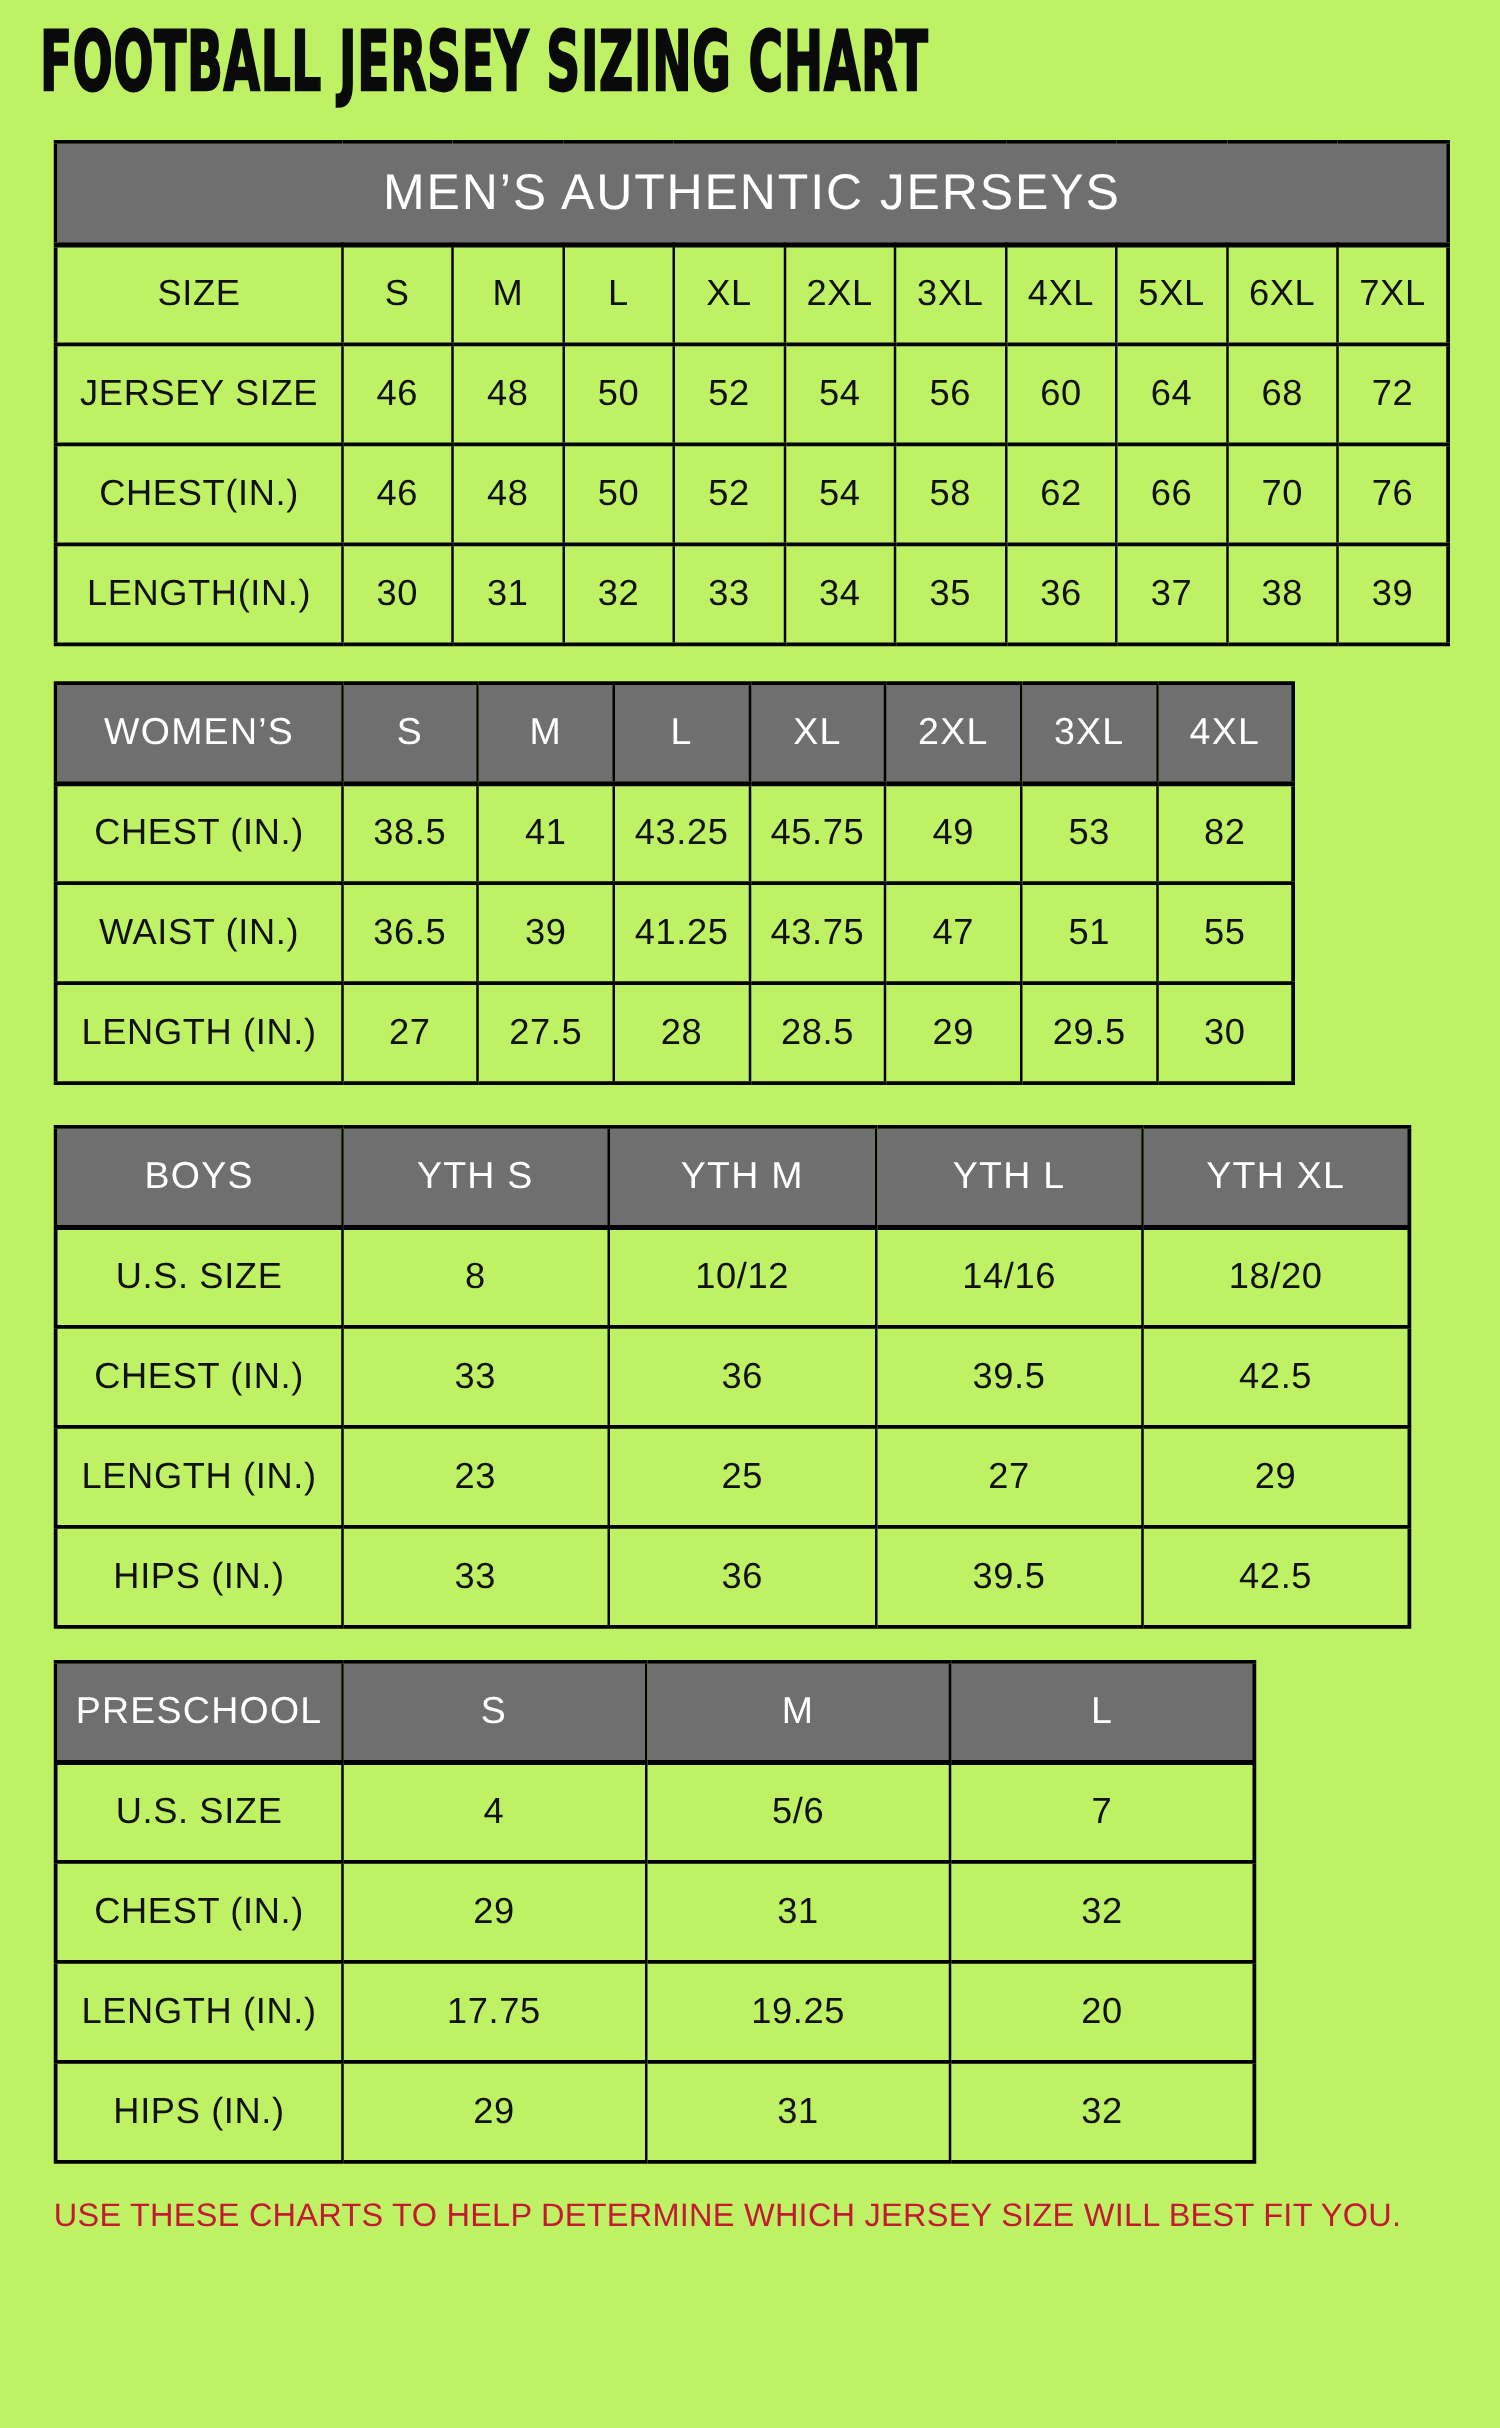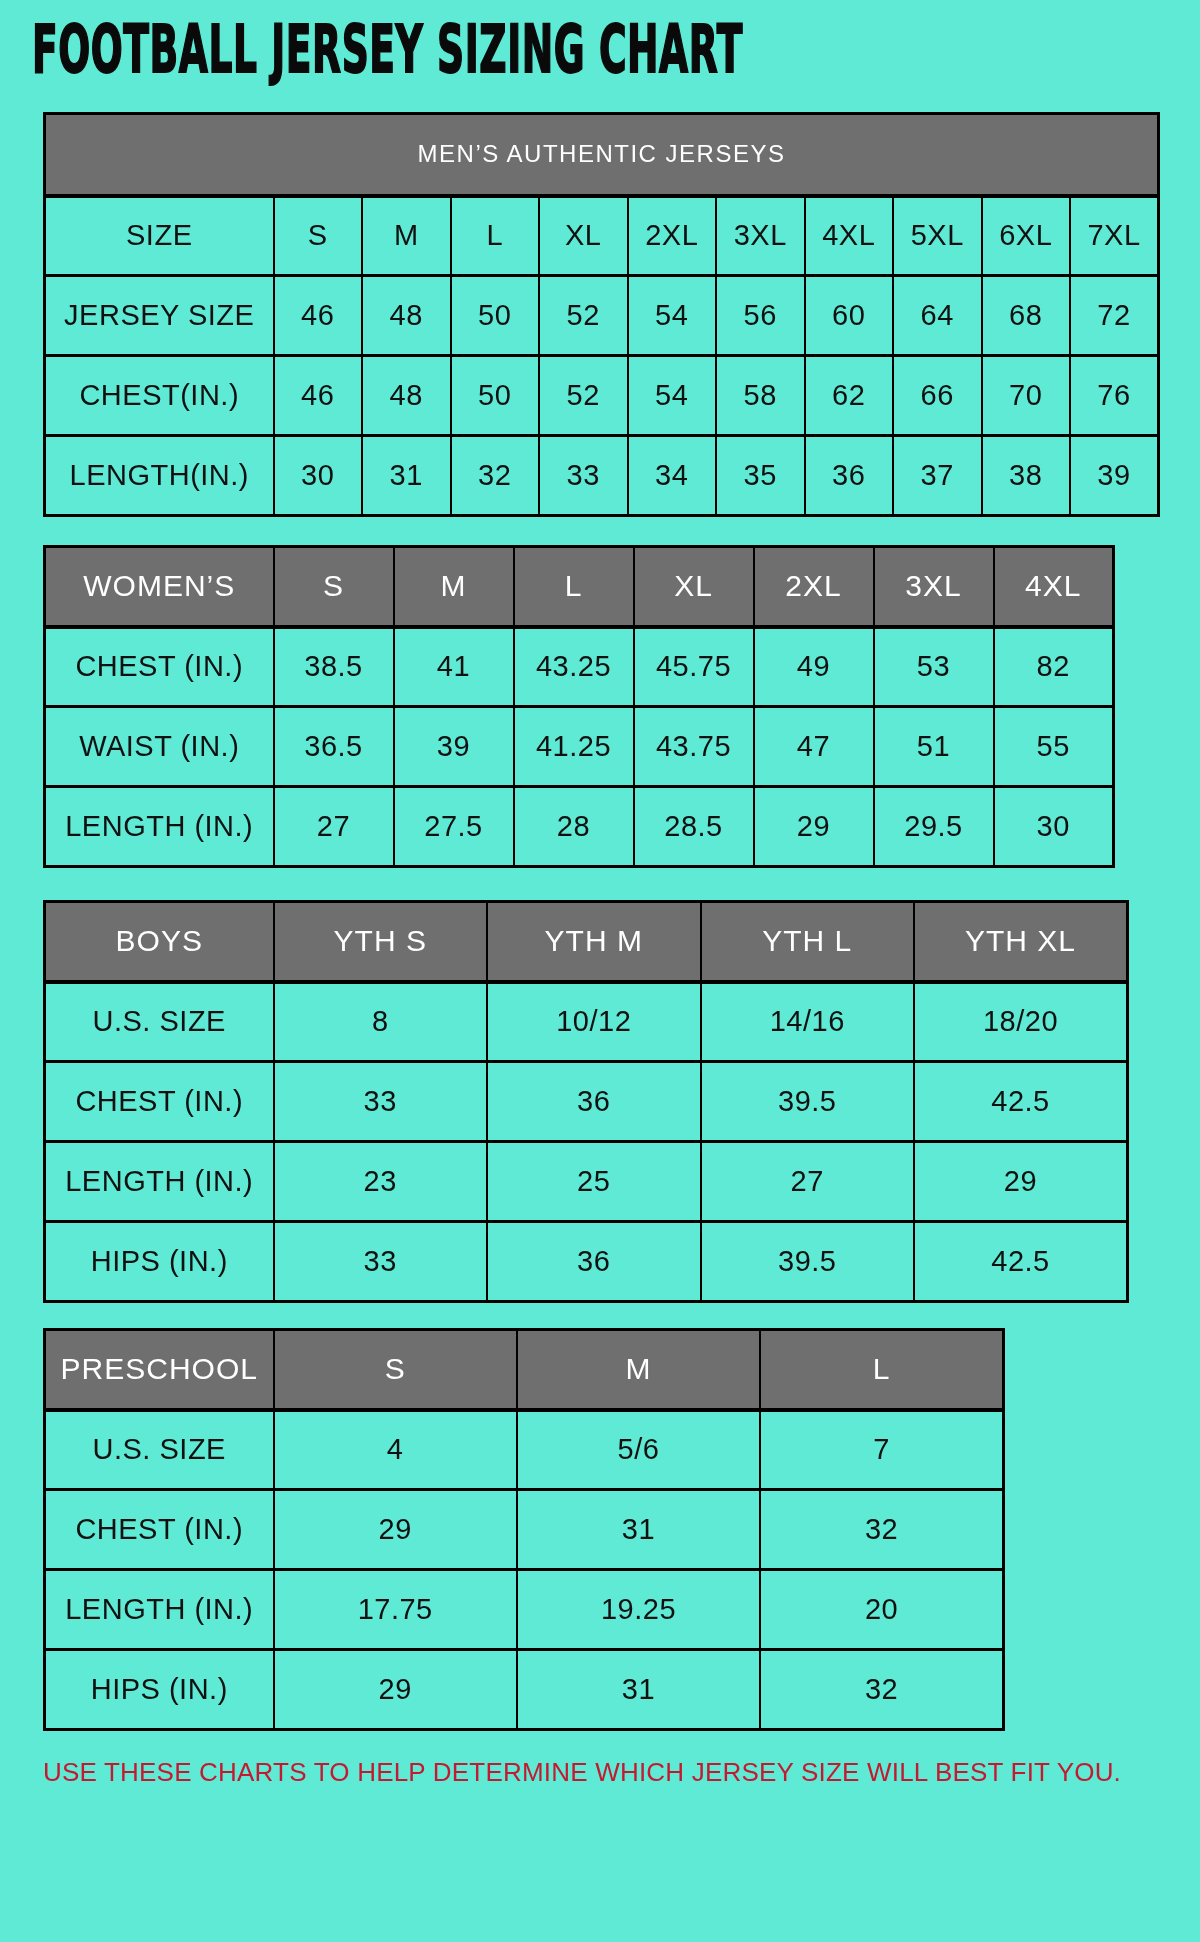--- a/index.html
+++ b/index.html
@@ -1,19 +1,19 @@
 <!DOCTYPE html>
 <html><head>
 <meta charset="utf-8">
 <style>
   html,body{margin:0;padding:0;background:#ffffff;}
   .page{
     position:relative;
     width:1200px;height:1942px;
-    background:#5eead4;
+    background:#bef264;
     box-sizing:border-box;
     padding:20px 0 0 32px;
     font-family:"Liberation Sans","DejaVu Sans",sans-serif;
     color:#111111;
     overflow:hidden;
   }
   h1.title{margin:0;height:60px;line-height:60px;white-space:nowrap;}
   .title-inner{
     display:inline-block;
     font-family:"DejaVu Sans","Liberation Sans",sans-serif;
@@ -47,24 +47,24 @@
     padding:0 6px;
     line-height:1.15;
     overflow:hidden;
   }
   .tbl .gray,.tbl .banner{
     background:#6f6f6f;
     color:#ffffff;
     border-bottom-width:4px;
     font-size:30px;letter-spacing:1px;
   }
-  .tbl .banner{font-size:24px;letter-spacing:1.5px;}
+  .tbl .banner{font-size:40px;letter-spacing:1.5px;}
   .mens{width:1117px;margin-top:32px;}
   .mens thead tr{height:82px;}
-  .womens{width:1072px;margin-top:28px;}
+  .womens{width:993px;margin-top:28px;}
   .boys{width:1086px;margin-top:32px;}
   .preschool{width:962px;margin-top:25px;}
   col.c0{width:229px;}
   .footer{
     margin:26px 0 0 11px;
     font-size:26px;
     letter-spacing:0.2px;
     color:#c41a31;
     white-space:nowrap;
   }

